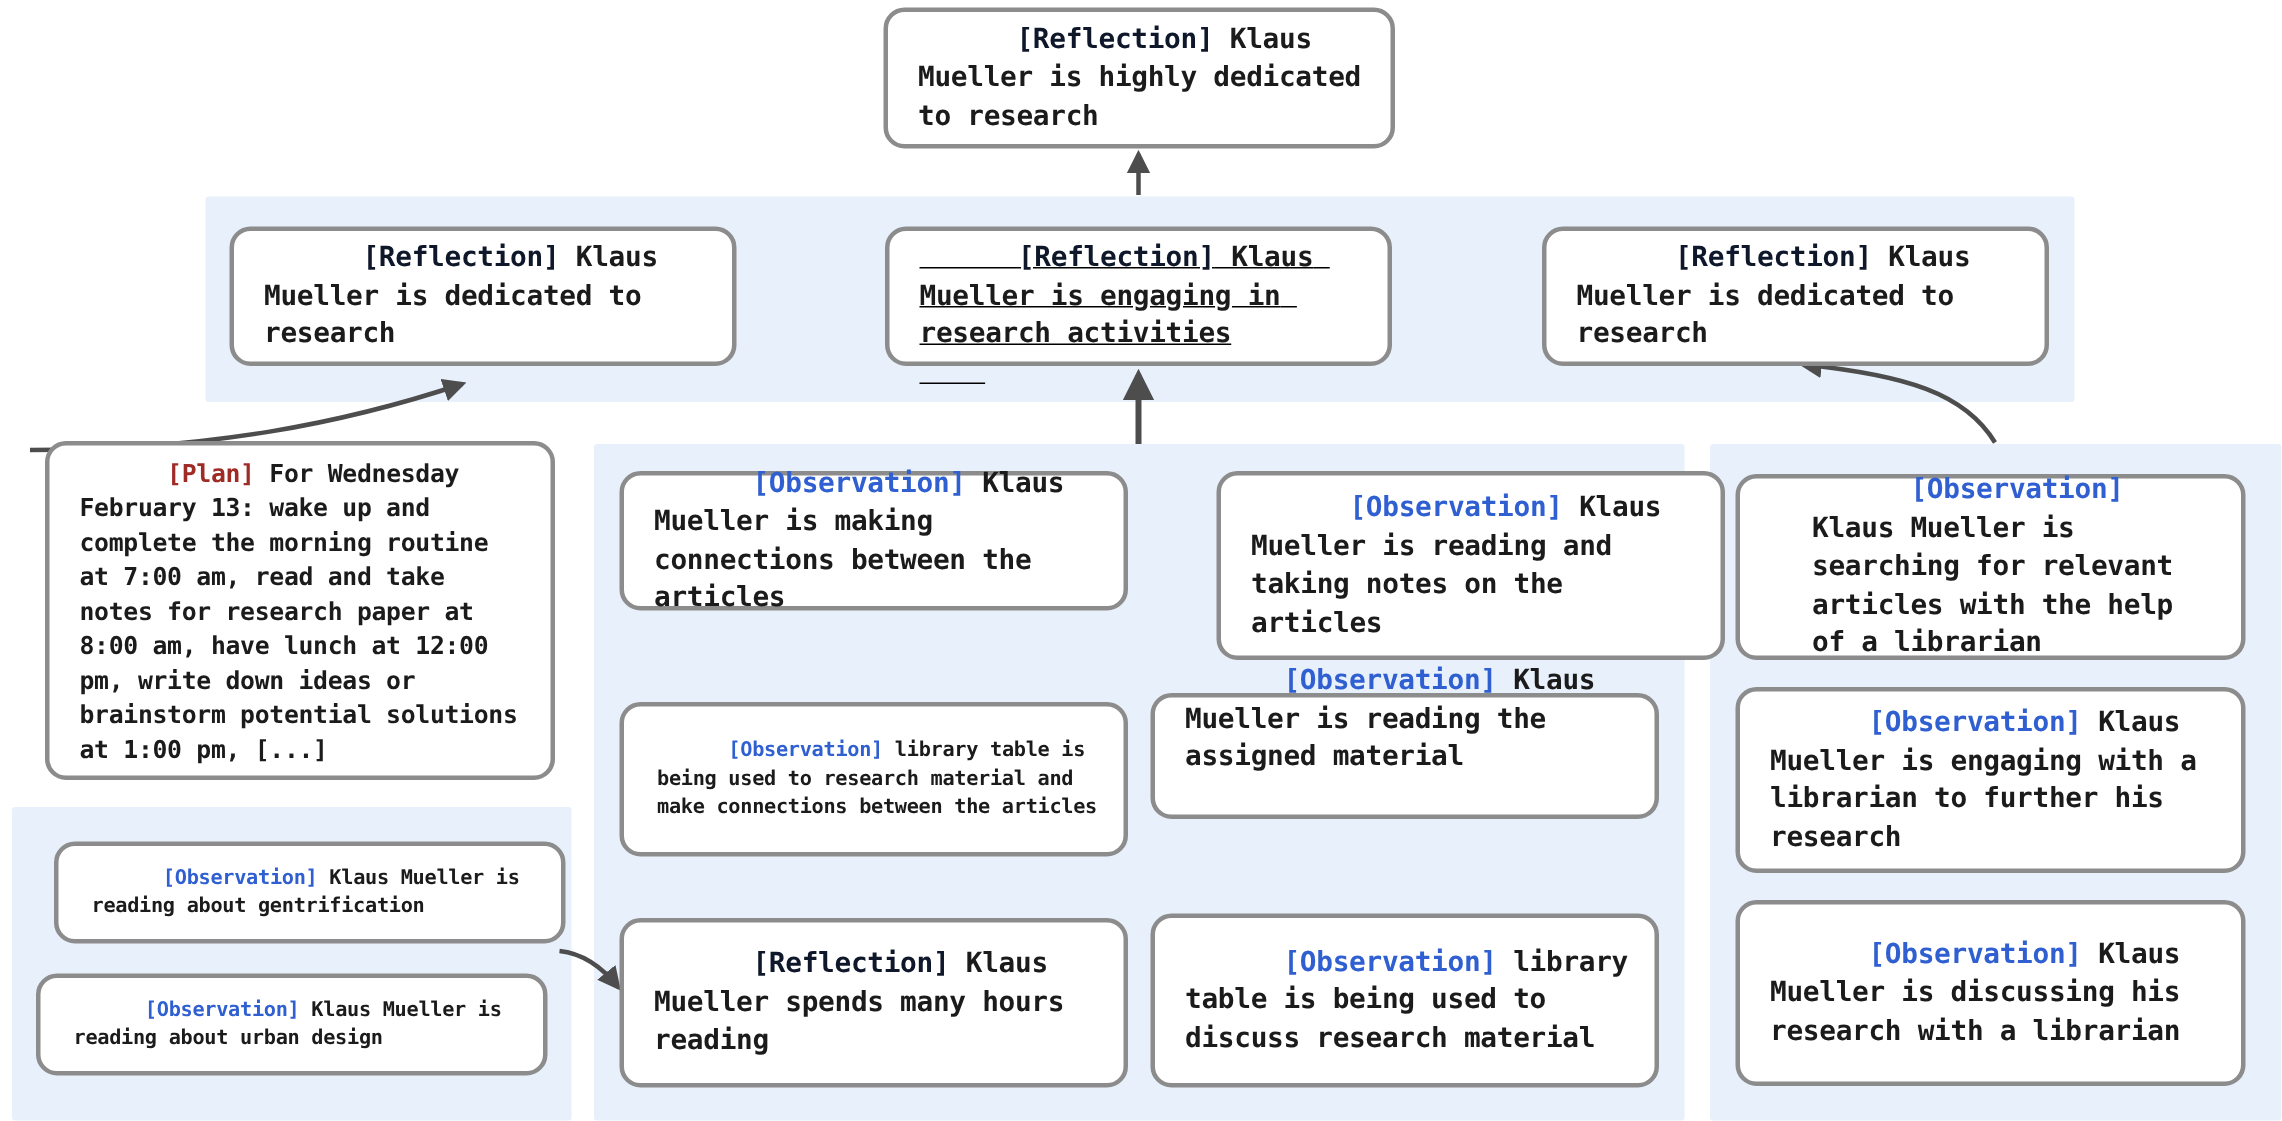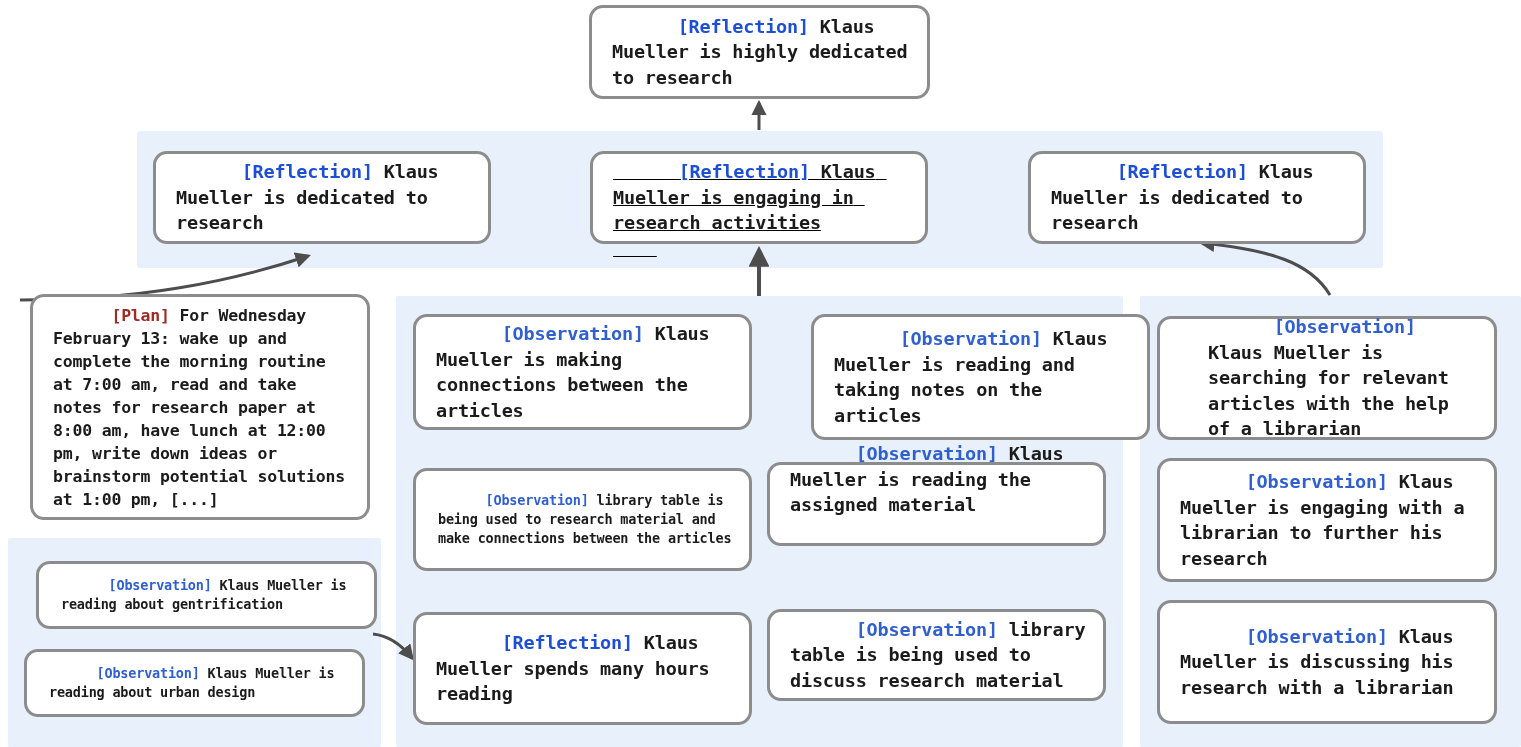--- a/index.html
+++ b/index.html
@@ -31,21 +31,21 @@
     font-weight:bold;
     color:#1b1b1b;
     letter-spacing:-0.2px;
     white-space:pre-wrap;
     word-break:normal;
   }
   .fs-big .txt{font-size:18.5px;line-height:25.5px;}
   .fs-mid .txt{font-size:16.5px;line-height:23px;}
   .fs-sm  .txt{font-size:13.5px;line-height:19px;padding-left:22px;}
   .tag{font-weight:bold;}
-  .tag-reflection{color:#1d4ed8;}
+  .tag-reflection{color:#0f172a;}
   .tag-observation{color:#2f5fd0;}
   .tag-plan{color:#9e2b25;}
   svg.arrows{position:absolute;left:0;top:0;width:1521px;height:747px;pointer-events:none;}
 </style>
 </head>
 <body>
 
 <div class="stage">
 
   <div class="panel" style="left:137px;top:131px;width:1246px;height:137px;"></div>
@@ -106,21 +106,21 @@
       <span class="tag tag-observation">[Observation]</span><span> Klaus Mueller is reading about gentrification</span>
     </span>
   </div>
 
   <div class="node fs-sm" style="left:24px;top:649px;width:341px;height:68px;">
     <span class="txt">
       <span class="tag tag-observation">[Observation]</span><span> Klaus Mueller is reading about urban design</span>
     </span>
   </div>
 
-  <div class="node fs-big" style="left:413px;top:314px;width:339px;height:116px;">
+  <div class="node fs-big" style="left:413px;top:314px;width:339px;height:93px;">
     <span class="txt">
       <span class="tag tag-observation">[Observation]</span><span> Klaus Mueller is making connections between the articles</span>
     </span>
   </div>
 
   <div class="node fs-sm" style="left:413px;top:468px;width:339px;height:103px;">
     <span class="txt">
       <span class="tag tag-observation">[Observation]</span><span> library table is being used to research material and make connections between the articles</span>
     </span>
   </div>
@@ -136,21 +136,21 @@
       <span class="tag tag-observation">[Observation]</span><span> Klaus Mueller is reading and taking notes on the articles</span>
     </span>
   </div>
 
   <div class="node fs-big" style="left:767px;top:462px;width:339px;height:84px;align-items:flex-end;">
     <span class="txt">
       <span class="tag tag-observation">[Observation]</span><span> Klaus Mueller is reading the assigned material</span>
     </span>
   </div>
 
-  <div class="node fs-big" style="left:767px;top:609px;width:339px;height:92px;">
+  <div class="node fs-big" style="left:767px;top:609px;width:339px;height:116px;">
     <span class="txt">
       <span class="tag tag-observation">[Observation]</span><span> library table is being used to discuss research material</span>
     </span>
   </div>
 
   <div class="node fs-big" style="left:1157px;top:316px;width:340px;height:124px;padding-left:28px;">
     <span class="txt">
       <span class="tag tag-observation">[Observation]</span><span> Klaus Mueller is searching for relevant articles with the help of a librarian</span>
     </span>
   </div>

